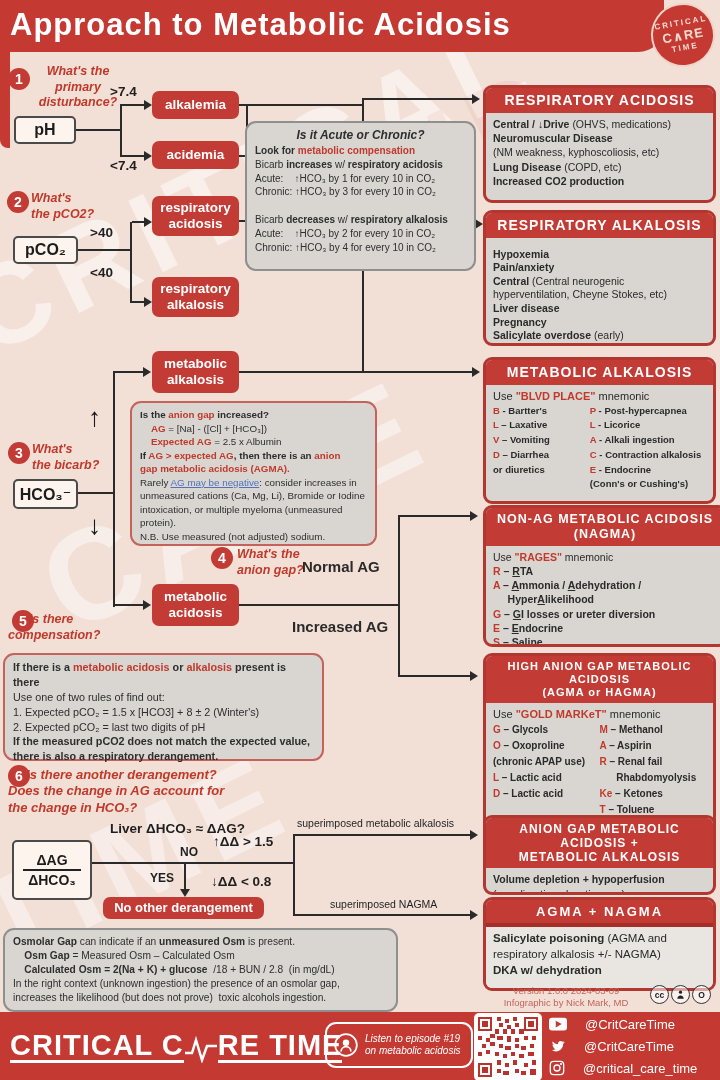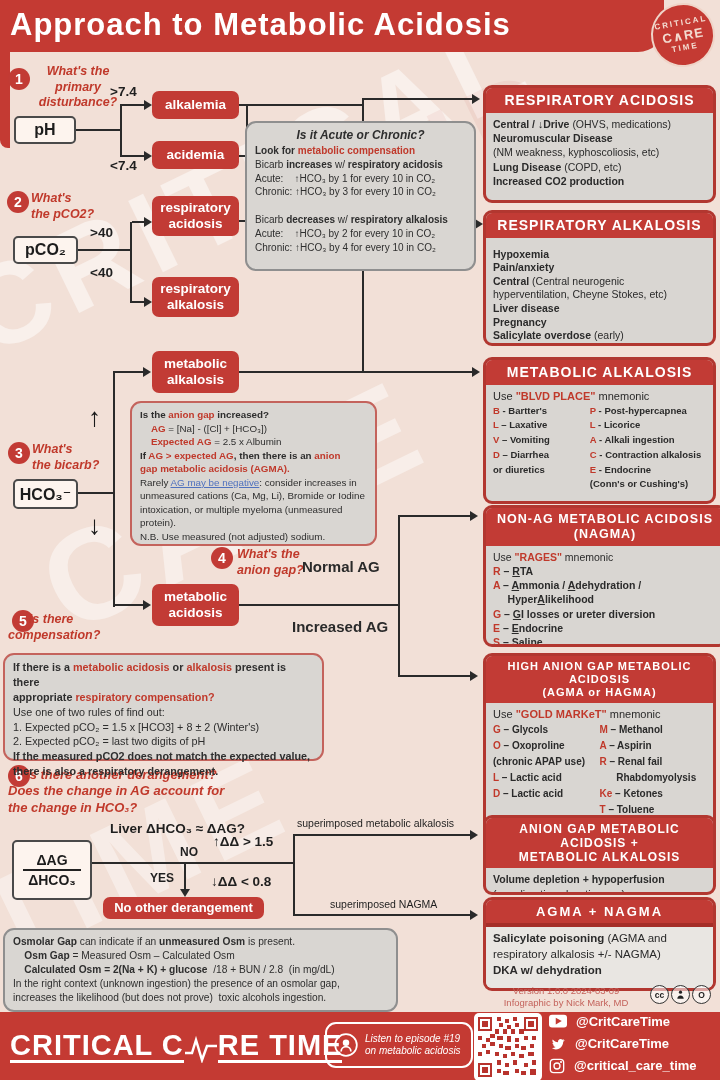--- a/index.html
+++ b/index.html
@@ -61,21 +61,21 @@
   .flogo{position:absolute;left:10px;top:1030px;color:#fff;font-size:29px;font-weight:bold;
       letter-spacing:1px;display:flex;align-items:flex-end;white-space:pre;}
   .flogo .ul{border-bottom:3px solid #fff;line-height:1.05;}
   .badge{position:absolute;left:325px;top:1022px;width:148px;height:46px;border:2px solid #fff;
       border-radius:11px;display:flex;align-items:center;gap:6px;padding:0 6px;color:#fff;
       box-sizing:border-box;}
   .badge-text{font-size:10px;line-height:1.25;font-style:italic;}
   .qr{position:absolute;left:474px;top:1013px;width:68px;height:68px;background:#fff;
       border-radius:5px;display:flex;align-items:center;justify-content:center;}
   .socials{position:absolute;left:549px;top:1014px;display:flex;flex-direction:column;gap:2px;}
-  .srow{display:flex;align-items:flex-start;gap:9px;color:#fff;font-weight:bold;font-size:13px;height:20px;}
+  .srow{display:flex;align-items:center;gap:18px;color:#fff;font-weight:normal;font-size:13px;height:20px;}
 </style>
 </head>
 <body>
 
 <div class="page">
 
   <div class="wm" style="left:-60px;top:120px;font-size:115px;color:rgba(255,255,255,0.5);">CRITICAL</div>
   <div class="wm" style="left:30px;top:430px;font-size:130px;color:rgba(255,255,255,0.45);">CARE</div>
   <div class="wm" style="left:-30px;top:790px;font-size:120px;color:rgba(255,255,255,0.4);">TIME</div>
   <div class="wm" style="left:260px;top:100px;font-size:110px;color:rgba(196,58,51,0.07);">ACID</div>
@@ -221,21 +221,20 @@
         <div class="tline"><span>unmeasured cations (Ca, Mg, Li), Bromide or Iodine</span></div>
         <div class="tline"><span>intoxication, or multiple myeloma (unmeasured protein).</span></div>
         <div class="tline"><span>N.B. Use measured (not adjusted) sodium.</span></div>
       </div>
   </div>
 
   <div class="gbox rb2" style="left:3px;top:653px;width:321px;height:108px;font-size:10.8px;">
     <div>
 
     <div class="tline"><span class="b">If there is a </span><span class="rb">metabolic acidosis</span><span class="b"> or </span><span class="rb">alkalosis</span><span class="b"> present is there</span></div>
-        <div class="tline"><span class="b">appropriate </span><span class="rb">respiratory compensation?</span></div>
         <div class="tline"><span>Use one of two rules of find out:</span></div>
         <div class="tline"><span>1. Expected pCO₂ = 1.5 x [HCO3] + 8 ± 2 (Winter's)</span></div>
         <div class="tline"><span>2. Expected pCO₂ = last two digits of pH</span></div>
         <div class="tline"><span class="b">If the measured pCO2 does not match the expected value,</span></div>
         <div class="tline"><span class="b">there is also a respiratory derangement.</span></div>
       </div>
   </div>
 
   <div class="gbox" style="left:3px;top:928px;width:395px;height:84px;font-size:10.2px;">
     <div>

